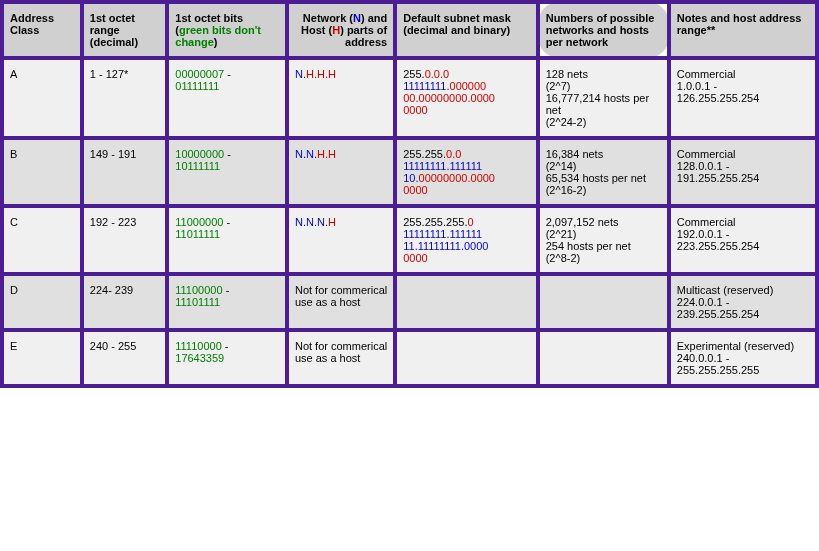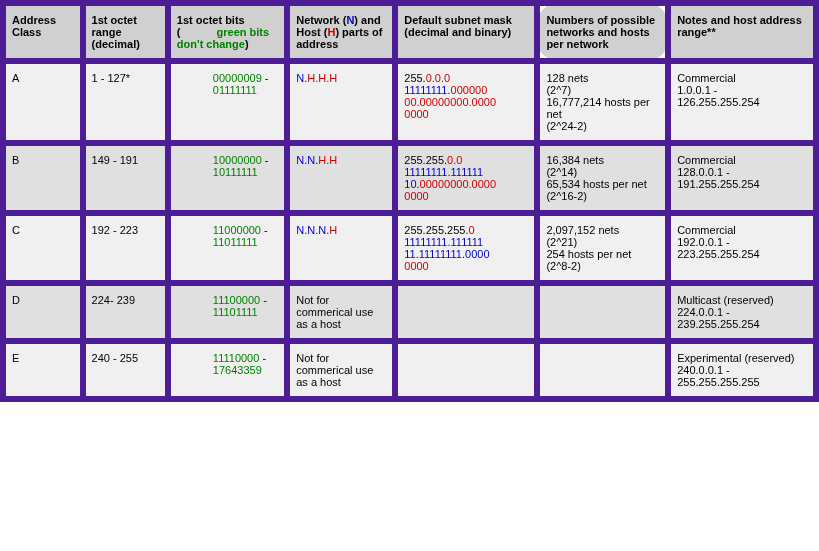--- a/index.html
+++ b/index.html
@@ -7,75 +7,75 @@
       font-family: Arial, sans-serif;
       font-size: 11px;
       background: #fff;
       width: 819px;
     }
     table {
       width: 819px;
       border-collapse: collapse;
     }
     th, td {
-      border: 6px solid #4c1d95;
+      border: 4px solid #4c1d95;
       padding: 8px 6px;
       vertical-align: top;
     }
     th {
       background: #d0d0d0;
       font-weight: bold;
       text-align: left;
     }
     tr:nth-child(odd) td {
       background: #f0f0f0;
     }
     tr:nth-child(even) td {
       background: #e0e0e0;
     }
-    .green { color: #008000; margin-left: 36px; }
+    .green { color: #008000; }
     .blue { color: #0000cc; }
     .red { color: #cc0000; }
   </style>
 </head>
 <body>
 
 <table>
   <thead>
     <tr>
       <th style="width:70px;">
         <span>Address Class</span>
       </th>
       <th style="width:75px;">
         <span>1st octet range (decimal)</span>
       </th>
       <th style="width:105px;">
         1st octet bits<br>(<span class="green">green bits don't change</span>)
       </th>
-      <th style="width:95px;">
+      <th style="width:95px;text-align:right;">
         <span>Network (<span class="blue">N</span>) and Host (<span class="red">H</span>) parts of address</span>
       </th>
       <th style="width:125px;">
         <span>Default subnet mask (decimal and binary)</span>
       </th>
       <th style="width:115px;border-radius:21px;">
         <span>Numbers of possible networks and hosts per network</span>
       </th>
       <th style="width:130px;">
         <span>Notes and host address range**</span>
       </th>
     </tr>
   </thead>
   <tbody>
 
     <tr>
       <td>A</td>
       <td>1 - 127*</td>
       <td>
-        <span class="green">00000009</span> -<br>
+        <span class="green">00000007</span> -<br>
         <span class="green">01111111</span>
       </td>
       <td>
         <span class="blue">N</span>.<span class="red">H.H.H</span>
       </td>
       <td>
         255.<span class="red">0.0.0</span><br>
         <span class="blue">11111111.</span><span class="red">000000</span><br>
         <span class="red">00.00000000.0000</span><br>
         <span class="red">0000</span>

